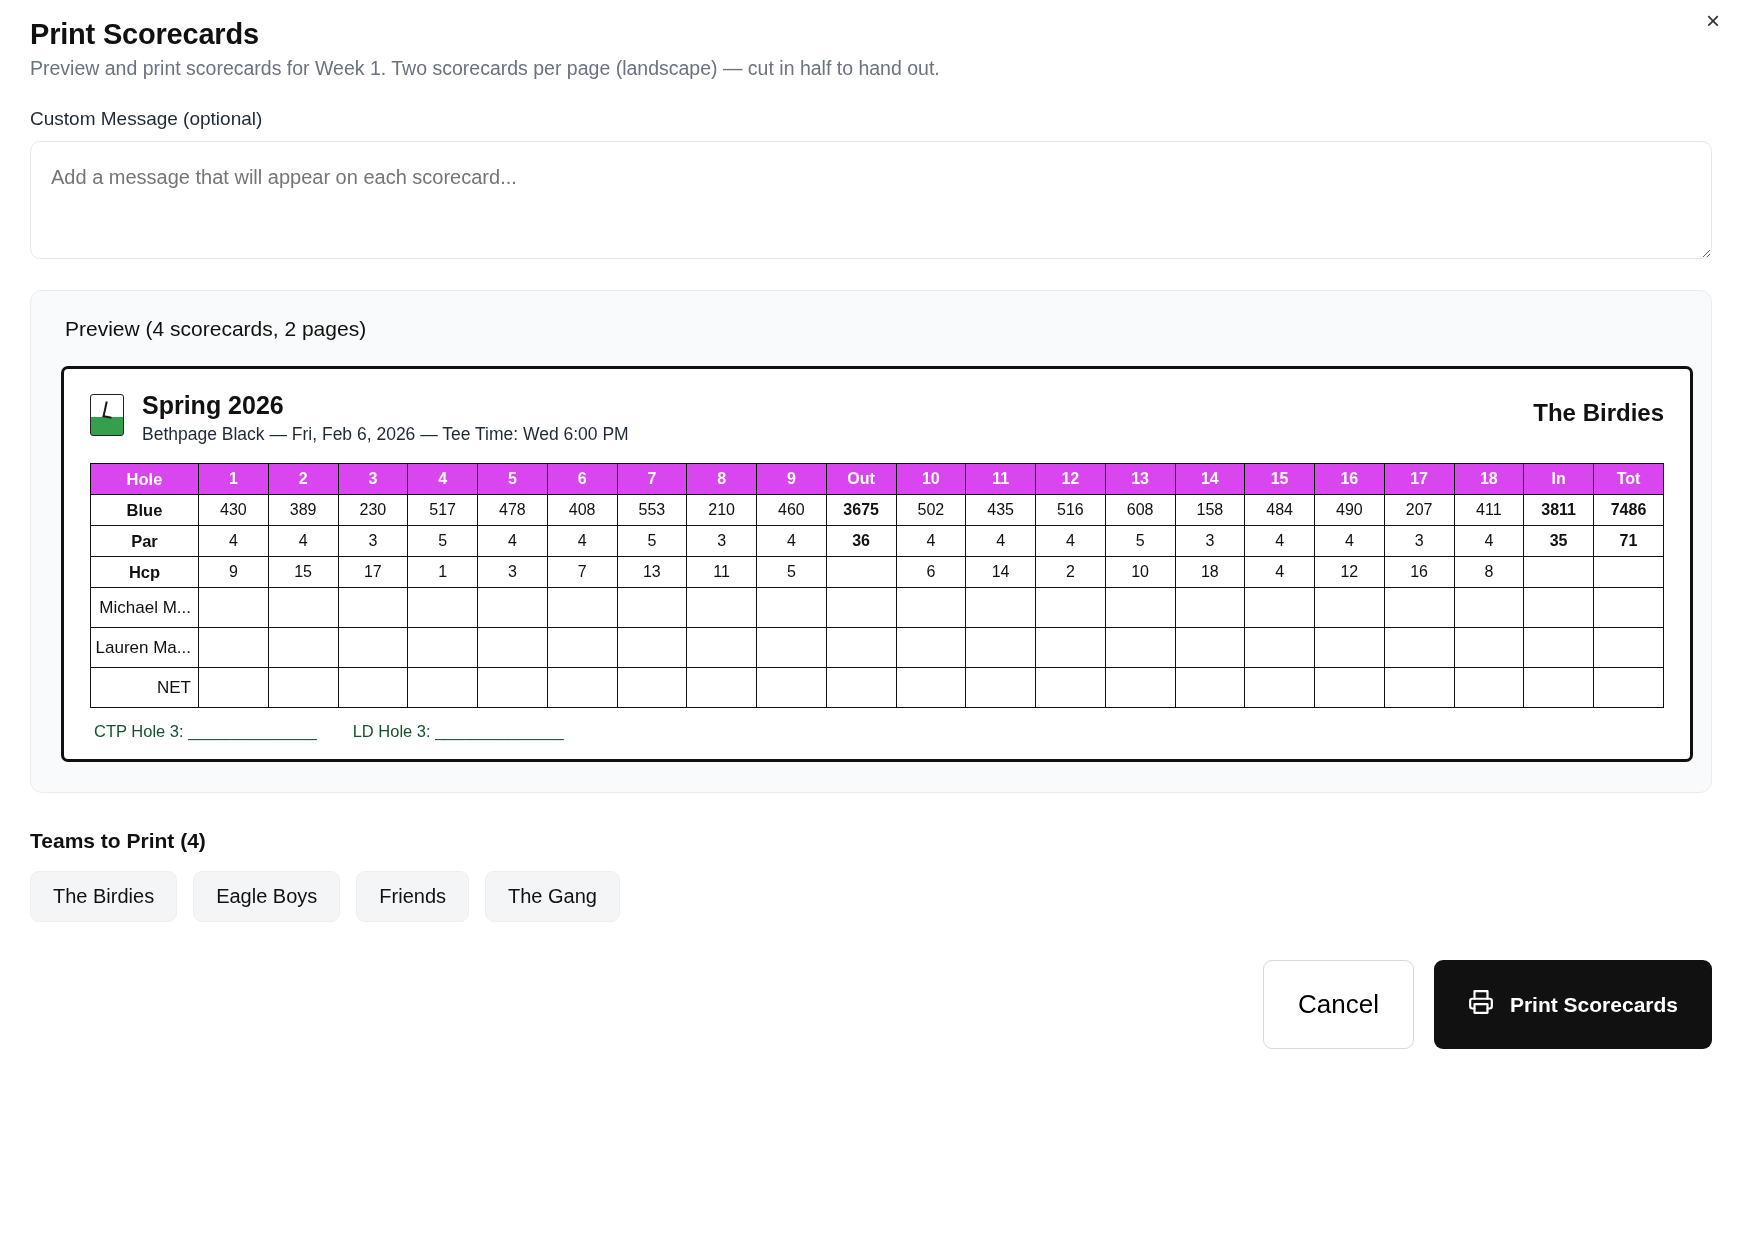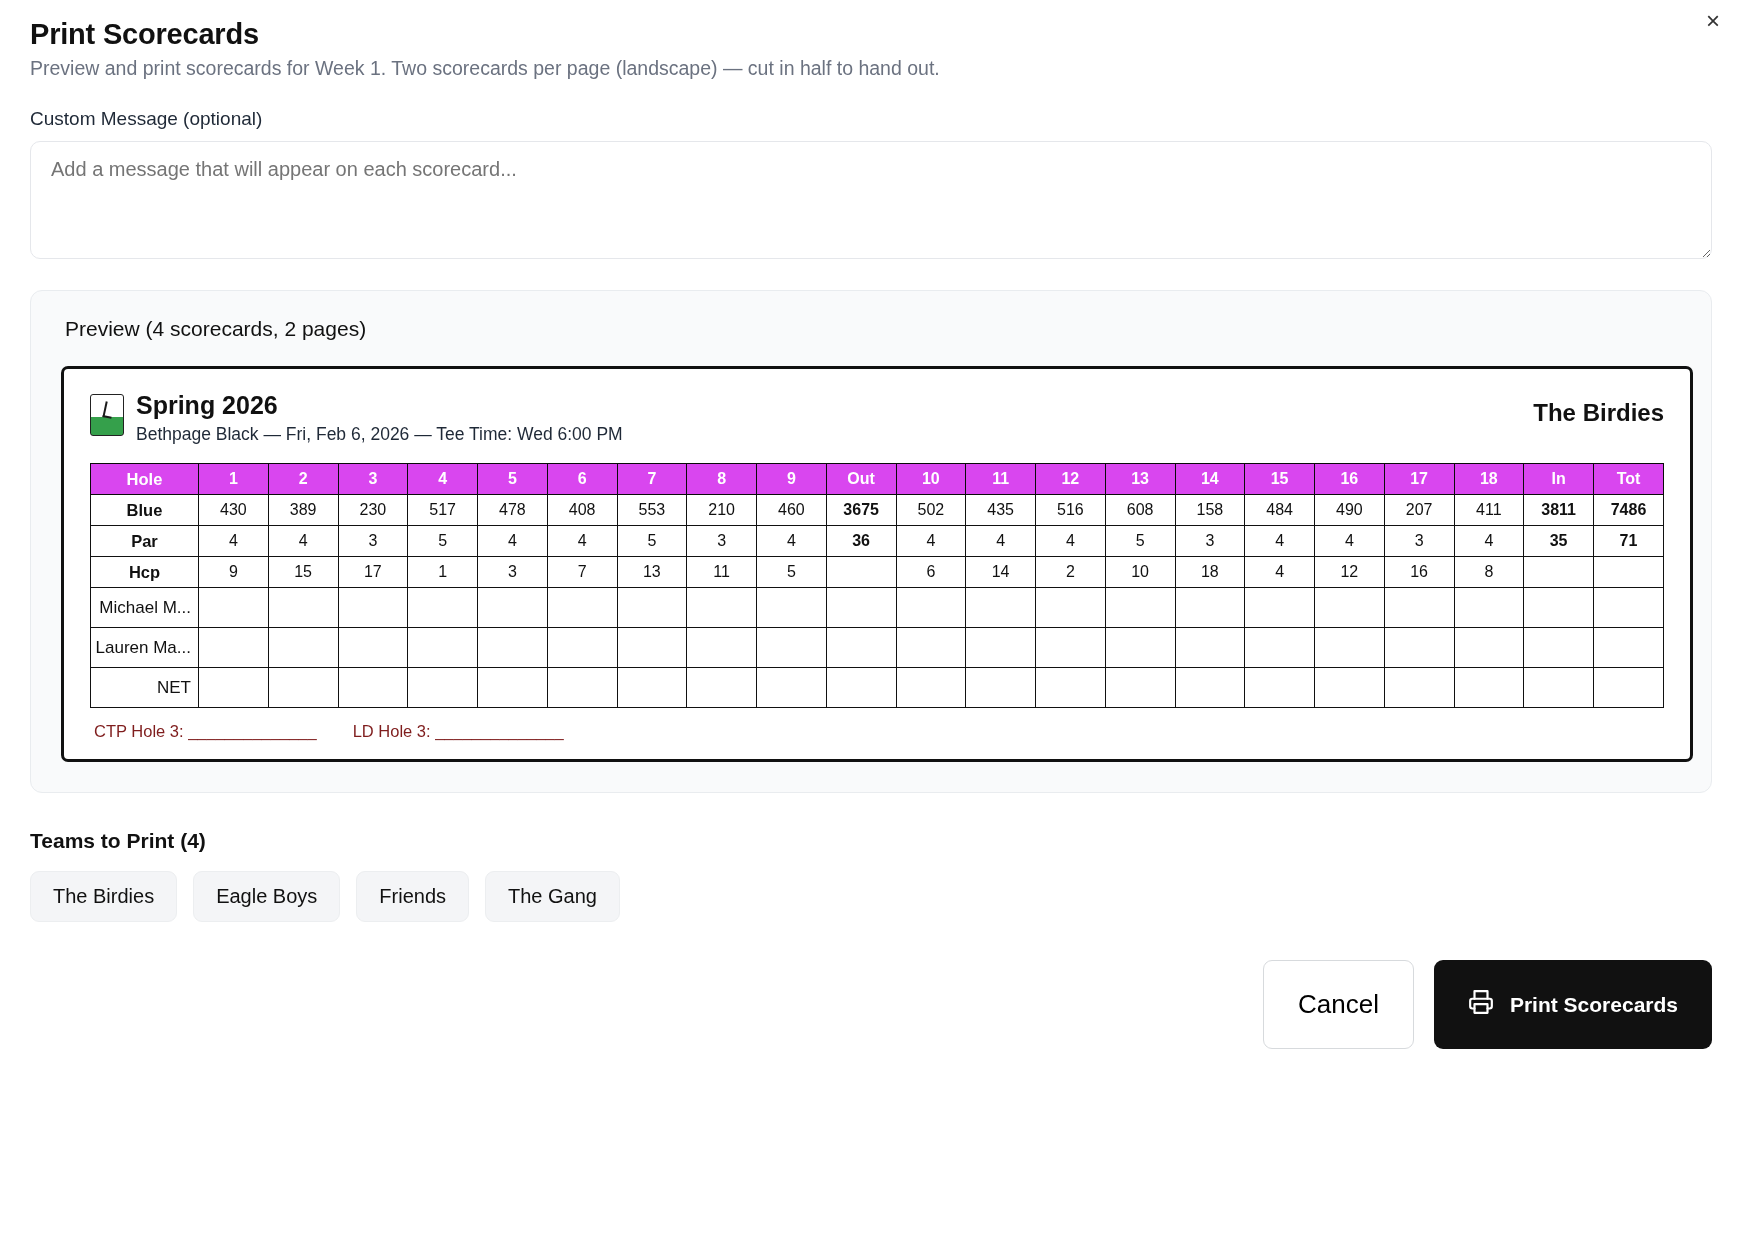--- a/index.html
+++ b/index.html
@@ -40,21 +40,21 @@
     font-size: 19px;
     font-weight: 500;
     color: #1f2937;
     margin-bottom: 11px;
   }
   .msg-box {
     width: 100%;
     height: 118px;
     border: 1px solid #e5e7eb;
     border-radius: 10px;
-    padding: 16px 20px;
+    padding: 24px 20px;
     font-size: 20px;
     color: #9ca3af;
     resize: vertical;
     font-family: "Liberation Sans", sans-serif;
     background: #fff;
     outline: none;
     display: block;
   }
   .preview-panel {
     margin-top: 31px;
@@ -71,21 +71,21 @@
   }
   .card {
     background: #fff;
     border: 3px solid #111;
     border-radius: 7px;
     padding: 22px 26px 18px 26px;
   }
   .card-head {
     display: flex;
     align-items: flex-start;
-    gap: 12px;
+    gap: 18px;
     justify-content: center;
   }
   .logo {
     width: 34px; height: 42px;
     border: 1.5px solid #222;
     border-radius: 3px;
     background: linear-gradient(to bottom, #ffffff 0 55%, #35a04b 55% 100%);
     position: relative;
     flex: none;
     margin-top: 3px;
@@ -151,21 +151,21 @@
     font-weight: normal;
     text-align: right;
     padding-right: 7px;
     font-size: 17px;
   }
   table.score td.total { font-weight: bold; }
   table.score tr.blank td { height: 40px; }
   .card-footer {
     margin-top: 14px;
     font-size: 16.5px;
-    color: #7f1d1d;
+    color: #14532d;
     display: flex;
     gap: 36px;
     padding-left: 4px;
   }
   .teams-title {
     font-size: 21px;
     font-weight: bold;
     margin: 36px 0 18px 0;
   }
   .chips { display: flex; gap: 16px; }

